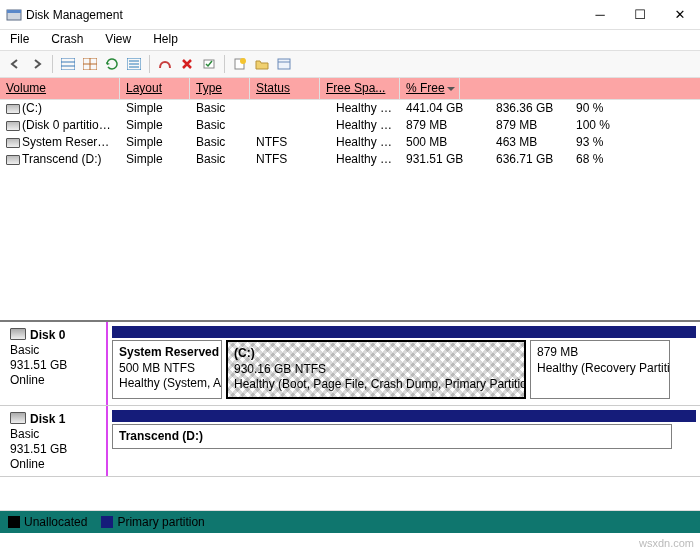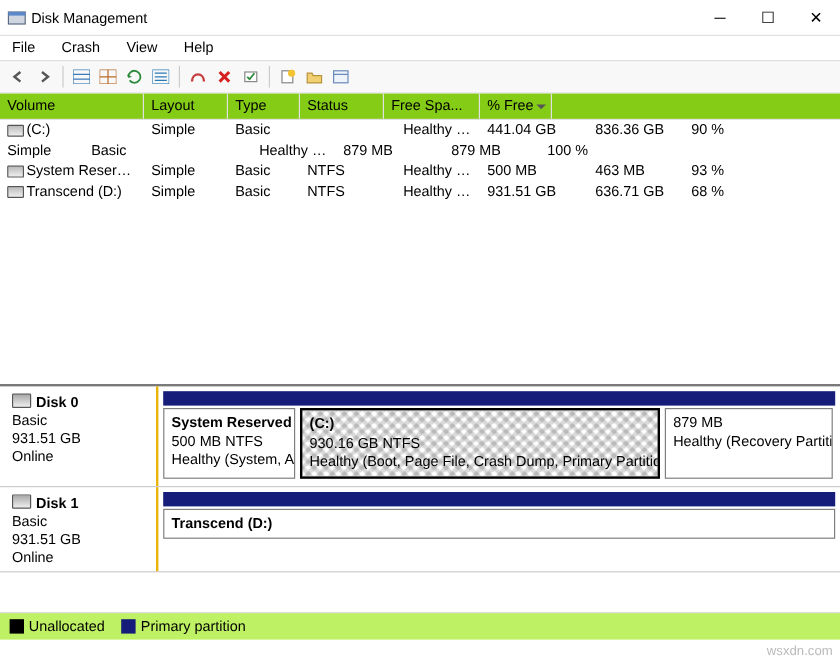--- a/index.html
+++ b/index.html
@@ -34,21 +34,22 @@
   border-top: 1px solid #e0e0e0;
   border-bottom: 1px solid #e0e0e0;
   background: #f8f8f8;
 }
 .toolbar .sep { width: 1px; height: 18px; background: #ccc; margin: 0 2px; }
 .tb-btn { width: 18px; height: 18px; display: flex; align-items: center; justify-content: center; }
 .table-header {
   display: flex;
   height: 22px;
   border-bottom: 1px solid #e0e0e0;
-  background: #84cc16;
+  background: #fca5a5;
+  text-decoration: underline;
 }
 .table-header div {
   border-right: 1px solid #e0e0e0;
   padding: 3px 6px;
   position: relative;
   white-space: nowrap;
   overflow: hidden;
   text-overflow: ellipsis;
 }
 .col-vol { width: 120px; }
@@ -62,23 +63,23 @@
 .table-rows { }
 .vrow { display: flex; height: 17px; padding-top:1px; }
 .vrow div { padding: 0 6px; white-space: nowrap; overflow: hidden; text-overflow: ellipsis; }
 .vicon { display:inline-block; width:14px; height:10px; border:1px solid #555; border-radius:1px; background: linear-gradient(#bbb,#eee); margin-right:2px; vertical-align:middle;}
 .graphical {
   border-top: 2px solid #7a7a7a;
   margin-top: 12px;
 }
 .diskblock { display:flex; border-bottom:1px solid #ccc; }
 .dleft {
-  width: 132px;
+  width: 108px;
   padding: 6px 8px 4px 10px;
-  border-right: 2px solid #eab308;
+  border-right: 2px solid #d946ef;
 }
 .dleft .dtitle { font-weight: bold; }
 .dleft .dline { line-height: 1.25; }
 .dicon{ display:inline-block; width:16px; height:12px; border:1px solid #555; border-radius:1px; background:linear-gradient(#aaa,#eee); margin-right:4px; vertical-align:-1px; position:relative;}
 .dright { flex:1; padding: 4px 4px 6px 4px; }
 .dbar { height: 12px; background: #151c7a; margin-bottom: 2px; }
 .parts { display:flex; gap:4px; }
 .part {
   border: 1px solid #808080;
   padding: 4px 6px;
@@ -97,21 +98,21 @@
 .legend {
   position: absolute;
   bottom: 20px;
   left: 0;
   width: 100%;
   border-top: 1px solid #ddd;
   padding: 4px 8px;
   display:flex;
   gap: 14px;
   align-items:center;
-  background:#bef264;
+  background:#0f766e;
 }
 .swatch { display:inline-block; width:12px; height:12px; vertical-align:-2px; margin-right:4px;}
 .watermark { position:absolute; bottom:4px; right:6px; color:#bbb; font-size:11px;}
 .chev { display:inline-block; width:0; height:0; border-top:4px solid #555; border-left:4px solid transparent; border-right:4px solid transparent; position:absolute; right:4px; top:9px;}
 </style>
 </head>
 <body>
 
 <div class="titlebar">
   <svg width="16" height="16">
@@ -224,20 +225,21 @@
       <div class="col-vol"><span class="vicon"></span><span>(C:)</span></div>
       <div class="col-layout">Simple</div>
       <div class="col-type">Basic</div>
       <div class="col-fs"></div>
       <div class="col-status">Healthy (B...</div>
       <div class="col-cap">441.04 GB</div>
       <div class="col-free">836.36 GB</div>
       <div class="col-pct">90 %</div>
     </div>
     <div class="vrow">
+      <div class="col-vol"><span class="vicon"></span><span>(Disk 0 partition 3)</span></div>
       <div class="col-layout">Simple</div>
       <div class="col-type">Basic</div>
       <div class="col-fs"></div>
       <div class="col-status">Healthy (R...</div>
       <div class="col-cap">879 MB</div>
       <div class="col-free">879 MB</div>
       <div class="col-pct">100 %</div>
     </div>
     <div class="vrow">
       <div class="col-vol"><span class="vicon"></span><span>System Reserved</span></div>

